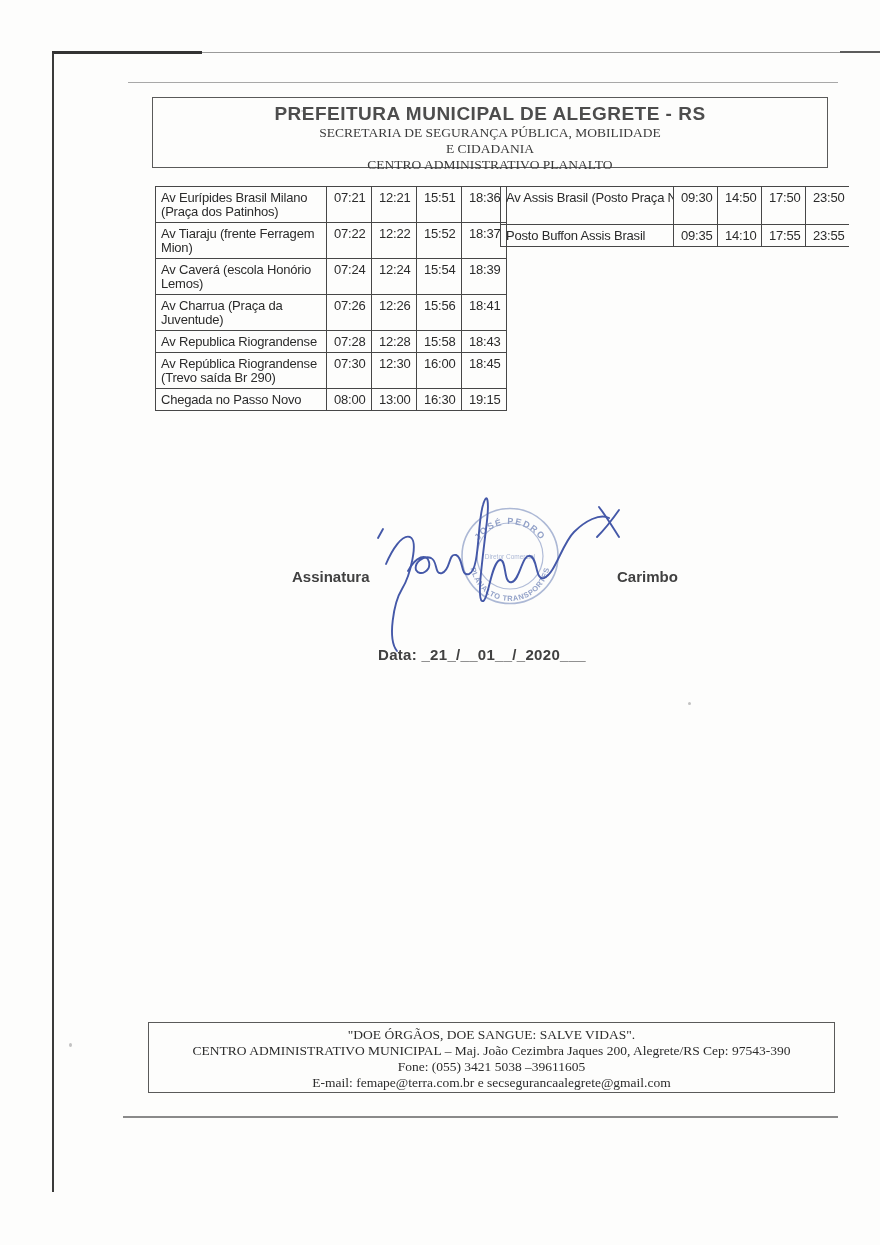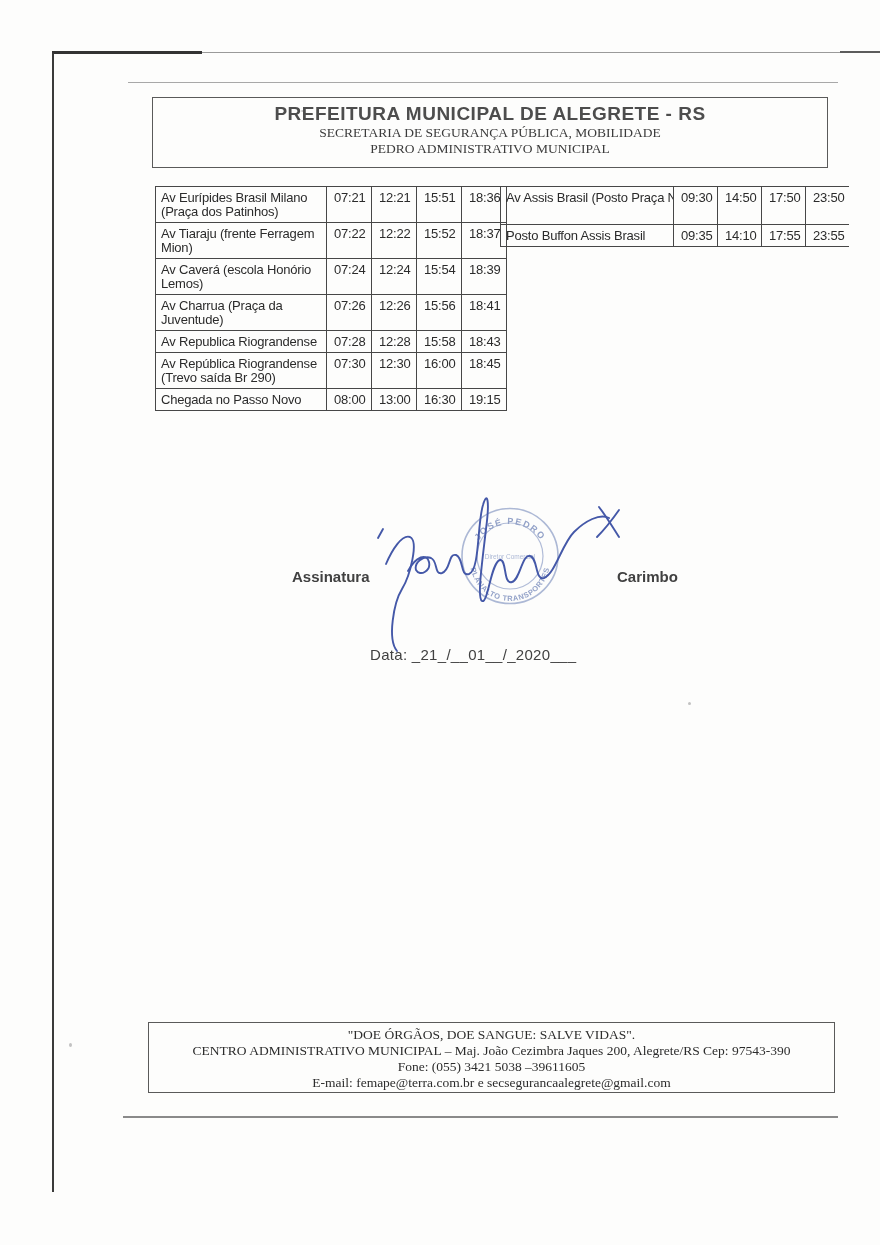--- a/index.html
+++ b/index.html
@@ -35,21 +35,21 @@
   .tbl-right{left:500px; top:186px; width:338px;}
   .tbl-right td.stop{width:162px; white-space:nowrap; overflow:hidden;}
   .tbl-right td.time{width:31px;}
   .tbl-right td:last-child{border-right:none;}
   .tbl-right tr:first-child td{height:30px;}
 
   
   .sig-label{position:absolute; font-size:15px; font-weight:bold; color:#414141;}
   .lbl-assinatura{left:292px; top:568px;}
   .lbl-carimbo{left:617px; top:568px;}
-  .date-line{position:absolute; left:370px; top:646px; font-size:15px; font-weight:normal; color:#414141; letter-spacing:.3px;}
+  .date-line{position:absolute; left:378px; top:646px; font-size:15px; font-weight:bold; color:#414141; letter-spacing:.3px;}
   .stamp-svg{position:absolute; left:455px; top:503px;}
   .sign-svg{position:absolute; left:372px; top:492px;}
 
   
   .footer-box{
     position:absolute; left:148px; top:1022px; width:687px; height:71px;
     border:1px solid #5a5a5a; box-sizing:border-box; text-align:center; padding-top:4px;
     font-family:"Liberation Serif", serif; font-size:13.5px; color:#2c2c2c; line-height:16px;
   }
 </style>
@@ -65,21 +65,22 @@
   <div class="edge-line-v"></div>
   <div class="rule-top"></div>
   <div class="rule-bottom"></div>
   <div class="speck" style="left:69px;top:1043px;width:3px;height:4px;"></div>
   <div class="speck" style="left:301px;top:110px;width:4px;height:2px;"></div>
   <div class="speck" style="left:688px;top:702px;width:3px;height:3px;"></div>
 
   <div class="header-box">
     <div class="header-title">PREFEITURA MUNICIPAL DE ALEGRETE - RS</div>
     <div class="header-sub">SECRETARIA DE SEGURANÇA PÚBLICA, MOBILIDADE</div>
-    <div class="header-sub">PEDRO ADMINISTRATIVO MUNICIPAL</div>
+    <div class="header-sub">E CIDADANIA</div>
+    <div class="header-sub">CENTRO ADMINISTRATIVO PLANALTO</div>
   </div>
 
   <table class="sched tbl-left">
     <tbody>
         <tr>
           <td class="stop">Av Eurípides  Brasil Milano (Praça dos Patinhos)</td>
           <td class="time">07:21</td>
           <td class="time">12:21</td>
           <td class="time">15:51</td>
           <td class="time">18:36</td>

